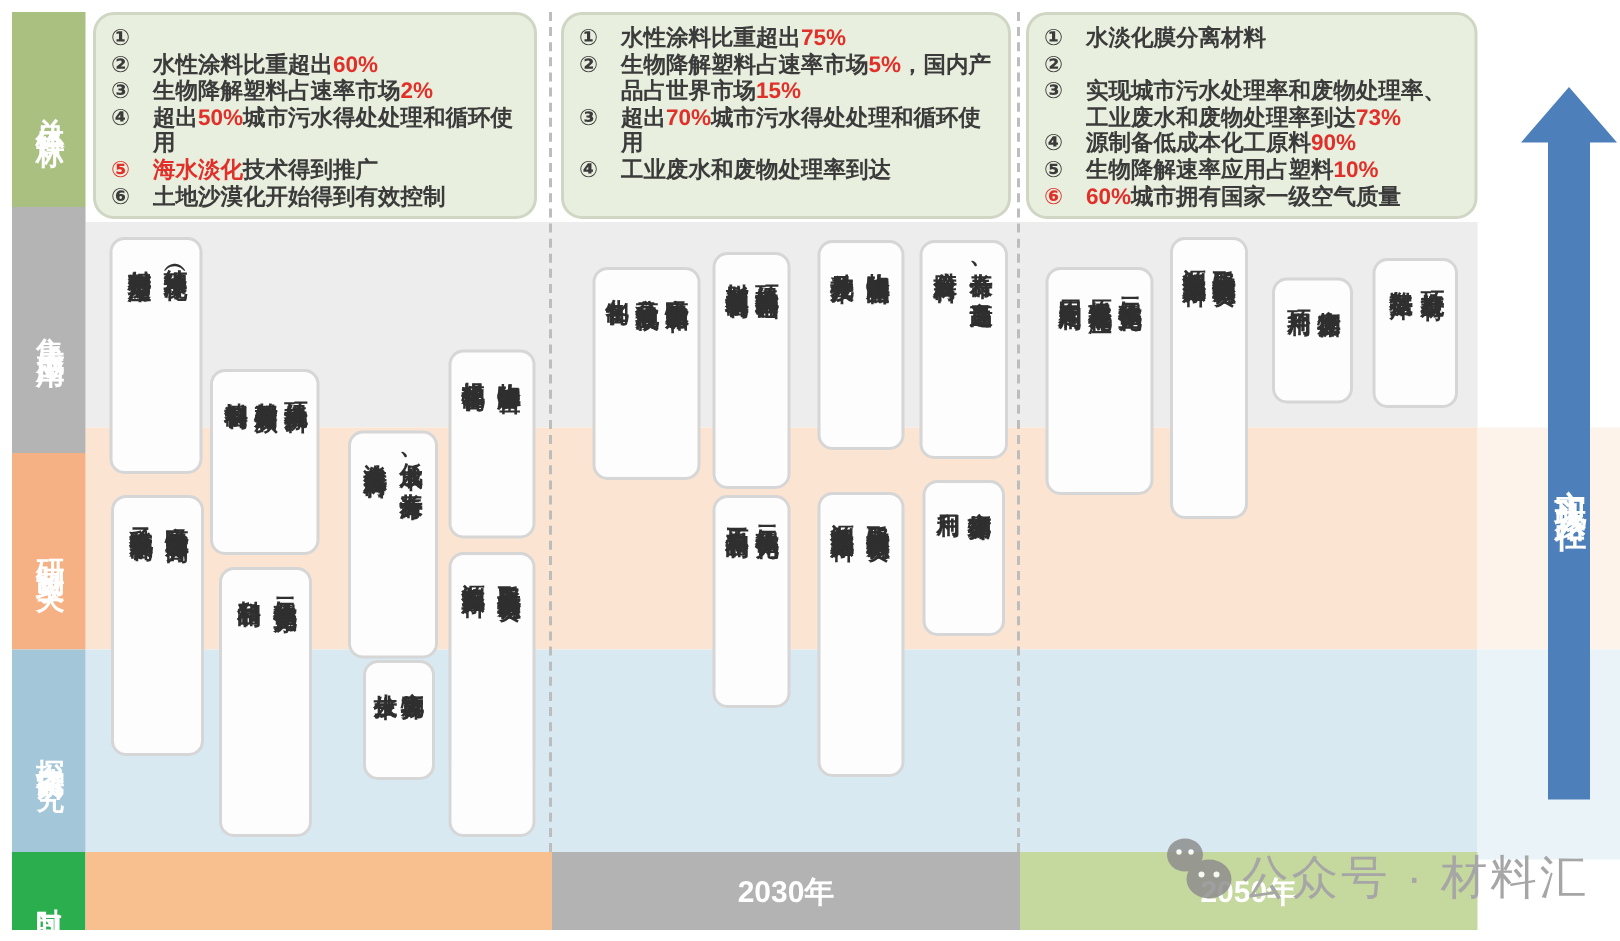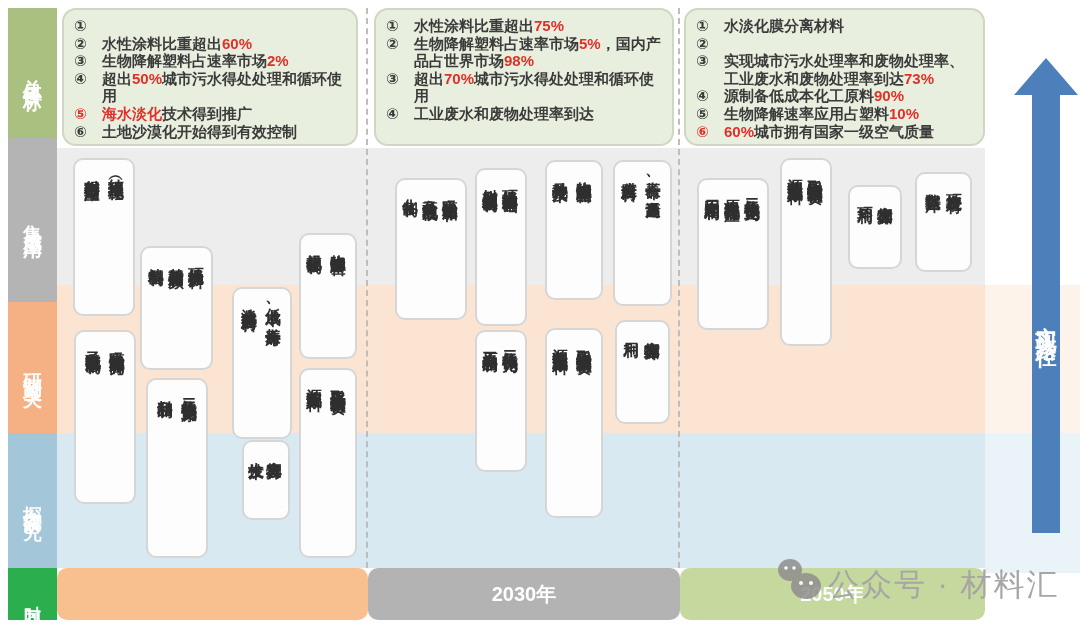--- a/index.html
+++ b/index.html
@@ -59,21 +59,21 @@
   .vb13{left:613px;top:160px;width:59px;height:146px;}
   .vb14{left:545px;top:328px;width:58px;height:190px;}
   .vb15{left:615px;top:320px;width:55px;height:104px;line-height:21px;}
   .vb16{left:697px;top:178px;width:72px;height:152px;line-height:20px;}
   .vb17{left:780px;top:158px;width:52px;height:188px;line-height:20px;}
   .vb18{left:848px;top:185px;width:54px;height:84px;line-height:20px;}
   .vb19{left:915px;top:172px;width:57px;height:100px;line-height:21px;}
 
   
   .tseg{position:absolute;top:568px;height:52px;display:flex;align-items:center;justify-content:center;
-        color:#ffffff;font-weight:bold;font-size:20px;border-radius:10px;}
+        color:#ffffff;font-weight:bold;font-size:20px;}
   .tseg1{left:57px;width:311px;background:#f8c08e;}
   .tseg2{left:368px;width:312px;background:#b3b3b3;}
   .tseg3{left:680px;width:305px;background:#c5d89d;}
 
   
   .arrow-svg{position:absolute;left:1005px;top:50px;width:75px;height:490px;}
   .arrow-label{position:absolute;left:1031px;top:248px;width:30px;height:150px;display:flex;
                align-items:center;justify-content:center;writing-mode:vertical-rl;
                color:#ffffff;font-weight:bold;font-size:21px;letter-spacing:7px;}
 
@@ -136,21 +136,21 @@
         <span class="gtext"><span>土地沙漠化开始得到有效控制</span></span>
       </div>
     </div>
   <div class="goalbox goalB">
       <div class="gitem">
         <span class="gnum">①</span>
         <span class="gtext"><span>水性涂料比重超出</span><span class="red">75%</span></span>
       </div>
       <div class="gitem">
         <span class="gnum">②</span>
-        <span class="gtext"><span>生物降解塑料占速率市场</span><span class="red">5%</span><span>，国内产品占世界市场</span><span class="red">98%</span></span>
+        <span class="gtext"><span>生物降解塑料占速率市场</span><span class="red">5%</span><span>，国内产品占世界市场</span><span class="red">15%</span></span>
       </div>
       <div class="gitem">
         <span class="gnum">③</span>
         <span class="gtext"><span>超出</span><span class="red">70%</span><span>城市污水得处处理和循环使用</span></span>
       </div>
       <div class="gitem">
         <span class="gnum">④</span>
         <span class="gtext"><span>工业废水和废物处理率到达</span></span>
       </div>
     </div>

